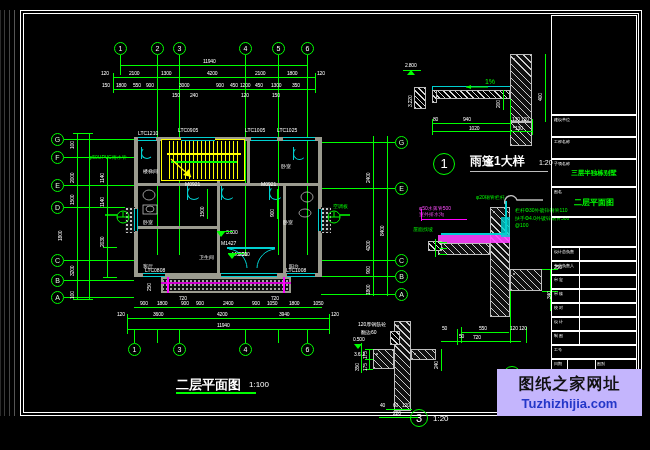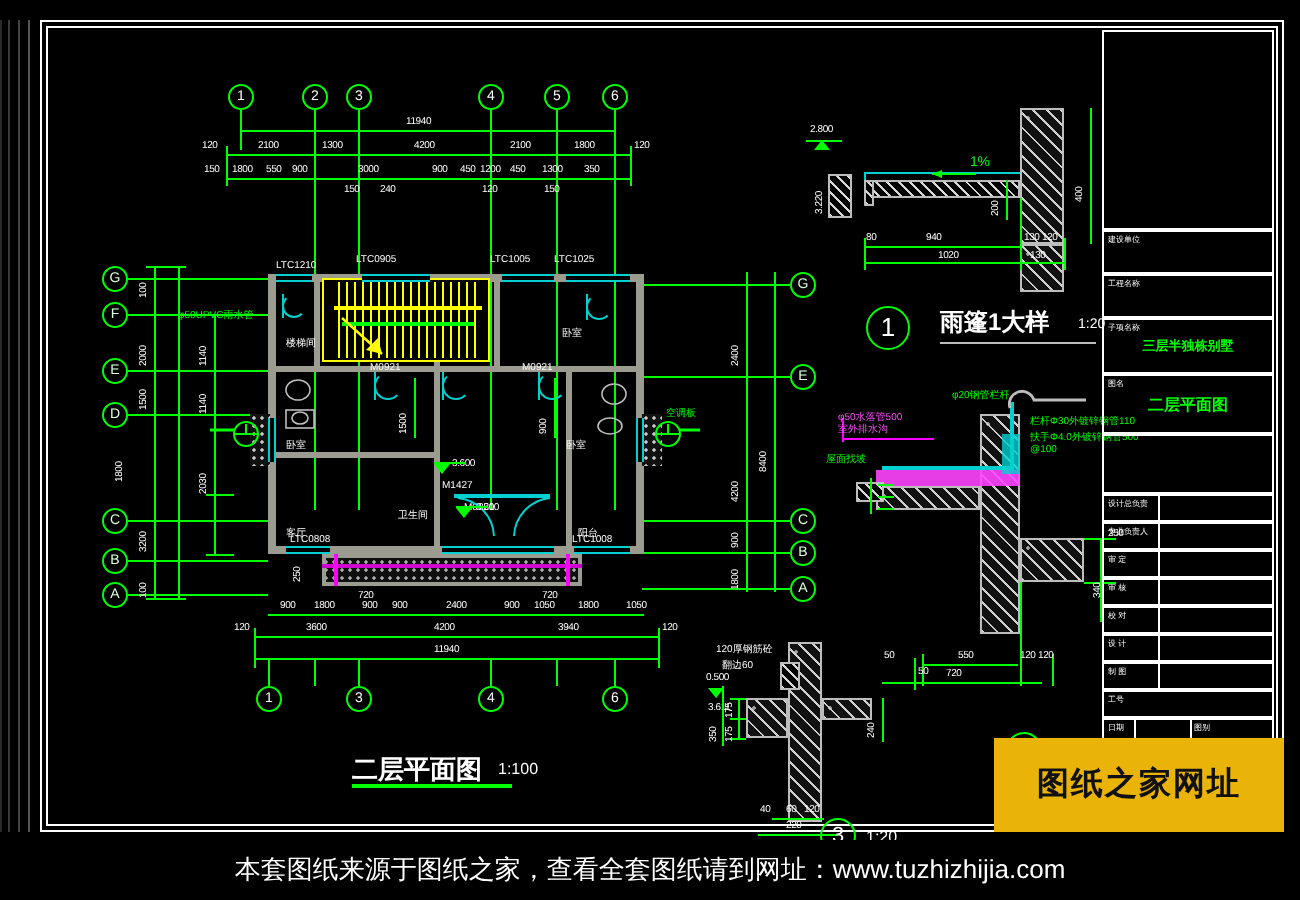--- a/index.html
+++ b/index.html
@@ -117,21 +117,21 @@
   .tb{ position:absolute; right:4px; top:4px; width:86px; height:398px; }
   .tbrow{ position:absolute; left:0; width:100%; border:1px solid #ffffff; }
   .tbcell{ position:absolute; border-right:1px solid #ffffff; height:100%; }
   .tblbl{ position:absolute; color:#ffffff; font-size:4px; left:2px; top:1px; white-space:nowrap;}
   .tbval{ position:absolute; color:#00ff00; font-size:7px; width:100%; text-align:center;
           top:50%; transform:translateY(-45%); font-weight:bold; white-space:nowrap;}
 
   
   .logo{
     position:absolute; left:497px; top:369px; width:145px; height:47px;
-    background:#eab308; display:flex; flex-direction:column;
+    background:#c4b5fd; display:flex; flex-direction:column;
     align-items:center; justify-content:center;
   }
   .logo .cn{ color:#111; font-size:16px; font-weight:bold; letter-spacing:1px;}
   .logo .en{ color:#2437c8; font-size:13px; font-weight:bold; letter-spacing:0px; margin-top:1px;}
 
   
   .footer{
     position:absolute; left:0; top:420px; width:650px; height:30px;
     background:#000; color:#ffffff; font-size:13px;
     display:flex; align-items:center; justify-content:center;
@@ -641,18 +641,16 @@
       </div>
       <div class="tbrow" style="top:370px;height:14px">
         <div class="tblbl"><span>版本号</span></div>
       </div>
     </div>
 
   </div>
 
   <div class="logo">
     <div class="cn">图纸之家网址</div>
+    <div class="en">Tuzhizhijia.com</div>
   </div>
 
-  <div class="footer">
-    <span>本套图纸来源于图纸之家，查看全套图纸请到网址：www.tuzhizhijia.com</span>
-  </div>
 </div>
 
 </body></html>

